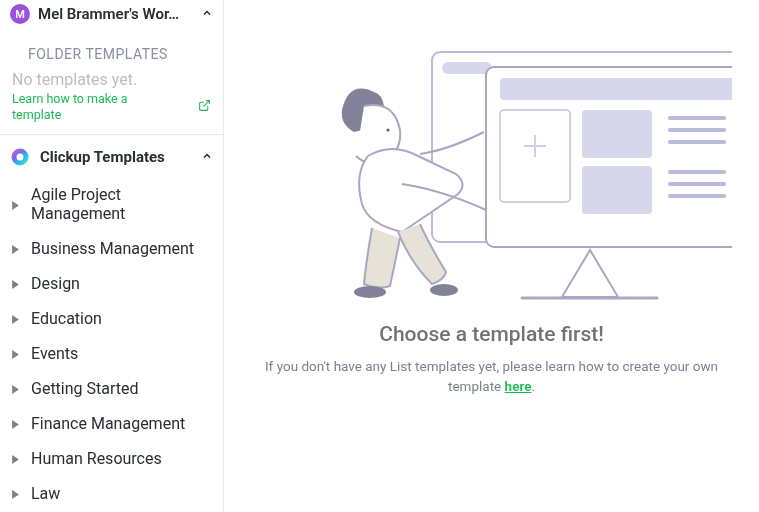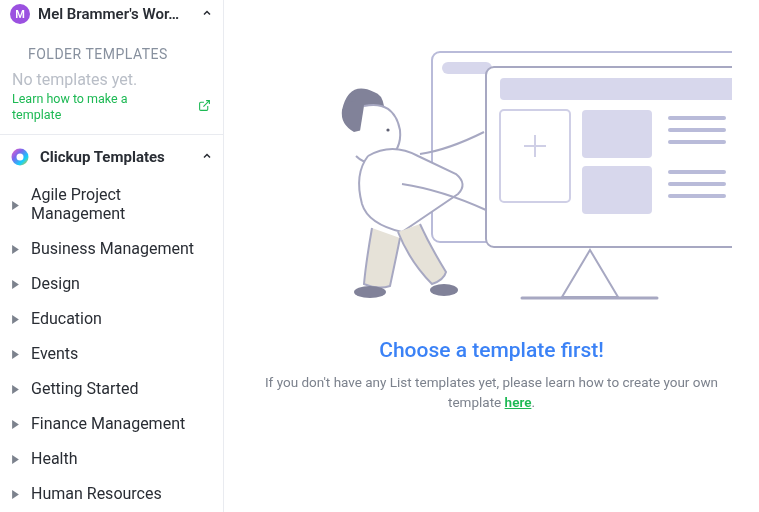--- a/index.html
+++ b/index.html
@@ -129,23 +129,23 @@
     .illus-wrap {
       width: 100%;
       height: 290px;
       display: flex;
       justify-content: center;
       overflow: visible;
       position: relative;
     }
     .headline {
       font-size: 21px;
-      color: #3b82f6;
+      color: #737373;
       font-weight: 500;
-      margin-top: 36px;
+      margin-top: 20px;
     }
     .subline {
       font-size: 13.5px;
       color: #7c828d;
       margin-top: 10px;
       text-align: center;
       line-height: 1.5;
       max-width: 470px;
     }
     .here-link {
@@ -247,26 +247,20 @@
     <li class="cat-item">
       <span class="tri"><svg width="7" height="9" viewBox="0 0 6 8">
             <polygon points="0,0 6,4 0,8" fill="#7c828d"></polygon>
           </svg></span>
       <span>Finance Management</span>
     </li>
     <li class="cat-item">
       <span class="tri"><svg width="7" height="9" viewBox="0 0 6 8">
             <polygon points="0,0 6,4 0,8" fill="#7c828d"></polygon>
           </svg></span>
-      <span>Health</span>
-    </li>
-    <li class="cat-item">
-      <span class="tri"><svg width="7" height="9" viewBox="0 0 6 8">
-            <polygon points="0,0 6,4 0,8" fill="#7c828d"></polygon>
-          </svg></span>
       <span>Human Resources</span>
     </li>
     <li class="cat-item">
       <span class="tri"><svg width="7" height="9" viewBox="0 0 6 8">
             <polygon points="0,0 6,4 0,8" fill="#7c828d"></polygon>
           </svg></span>
       <span>Law</span>
     </li>
     <li class="cat-item">
       <span class="tri"><svg width="7" height="9" viewBox="0 0 6 8">

